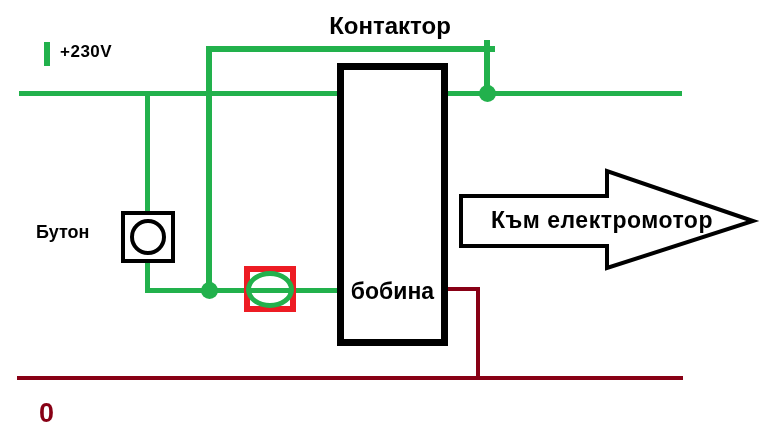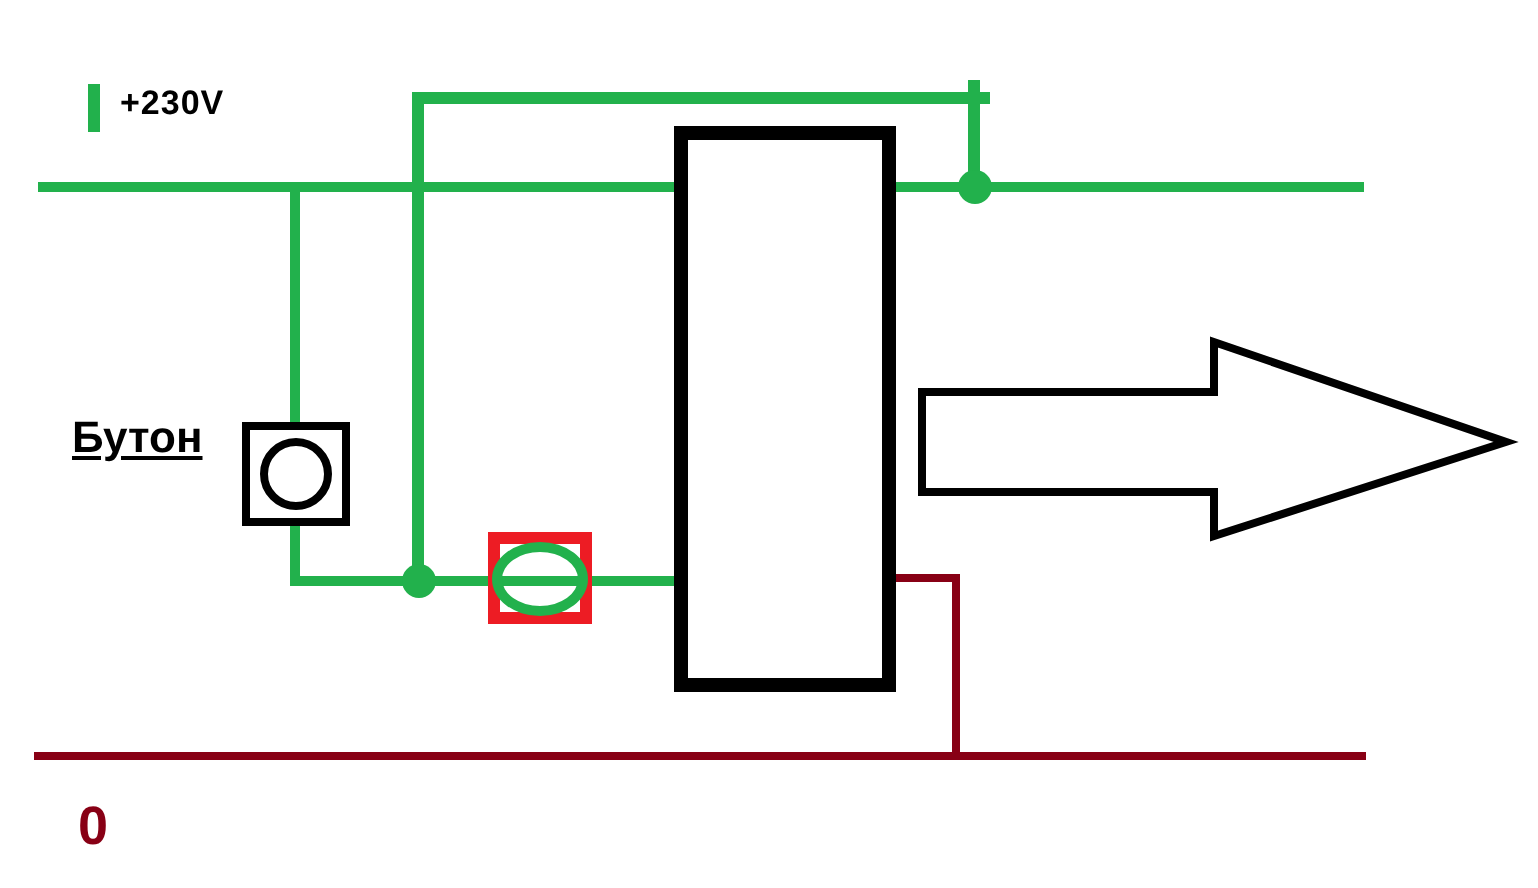--- a/index.html
+++ b/index.html
@@ -20,21 +20,21 @@
     border-radius: 50%;
   }
   .label {
     position: absolute;
     color: #000000;
     font-weight: bold;
     white-space: nowrap;
   }
   .title-label      { left: 300px; top: 12px;  width: 180px; text-align: center; font-size: 24px; }
   .supply-label     { left: 60px;  top: 42px;  font-size: 17px; letter-spacing: 0.5px; }
-  .button-label     { left: 36px;  top: 206px; font-size: 22px; text-decoration: underline; }
+  .button-label     { left: 36px;  top: 222px; font-size: 18px; }
   .coil-label       { left: 337px; top: 278px; width: 111px; text-align: center; font-size: 23px; z-index: 6; }
   .arrow-label      { left: 468px; top: 207px; width: 268px; text-align: center; font-size: 23px; letter-spacing: 0.5px; z-index: 6; }
   .neutral-label    { left: 39px;  top: 398px; font-size: 27px; color: #880015; }
 
   .supply-tick {
     position: absolute;
     left: 44px; top: 42px; width: 6px; height: 24px;
     background: #22b14c;
   }
   .contactor-box {
@@ -96,29 +96,32 @@
 
   <div class="dot" style="left:201px; top:282px;"></div>
   <div class="dot" style="left:479px; top:85px;"></div>
 
   <div class="wire-dark" style="left:448px; top:287px; width:30px; height:4px;"></div>
   <div class="wire-dark" style="left:476px; top:287px; width:4px; height:93px;"></div>
   <div class="wire-dark" style="left:17px; top:376px; width:666px; height:4px;"></div>
 
   <div class="supply-tick"></div>
   <div class="label supply-label">+230V</div>
+  <div class="label title-label">Контактор</div>
   <div class="label button-label">Бутон</div>
   <div class="label neutral-label">0</div>
 
   <div class="button-box">
     <div class="button-circle"></div>
   </div>
 
   <div class="highlight-box"></div>
   <div class="highlight-ellipse"></div>
 
   <div class="contactor-box"></div>
+  <div class="label coil-label">бобина</div>
 
   <svg class="arrow-svg" width="305" height="112" viewBox="0 0 305 112">
     <polygon points="6,31 152,31 152,6 298,56 152,103 152,81 6,81" fill="#ffffff" stroke="#000000" stroke-width="4" stroke-linejoin="miter"></polygon>
   </svg>
+  <div class="label arrow-label">Към електромотор</div>
 
 </div>
 
 </body></html>

